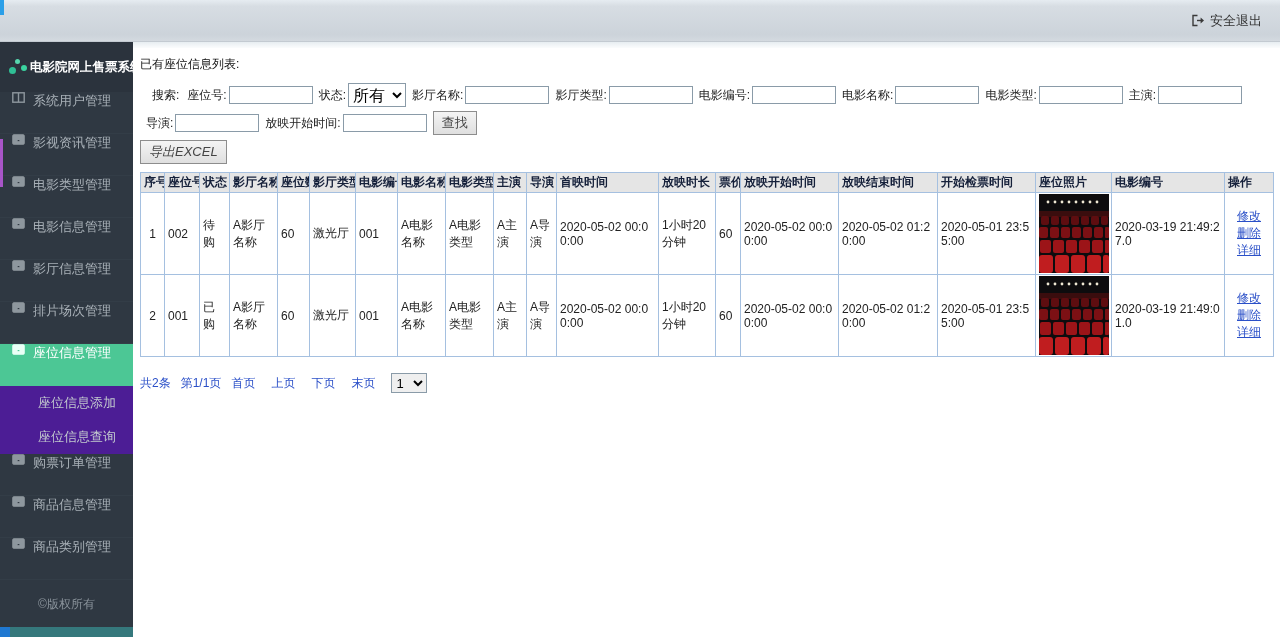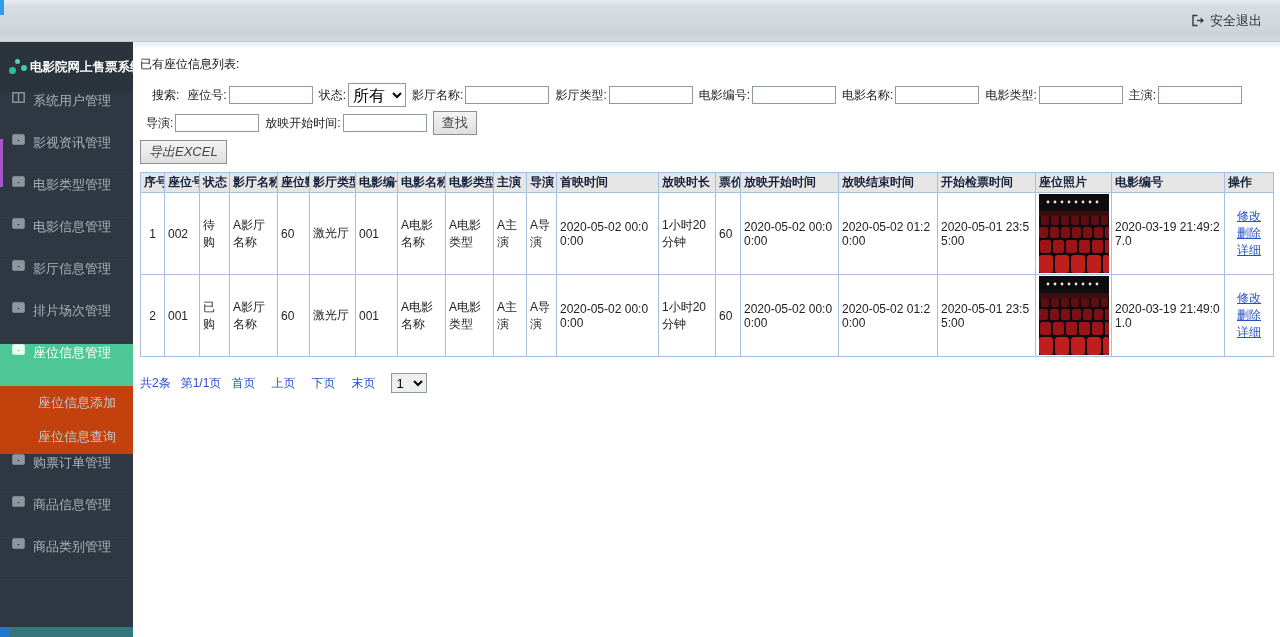--- a/index.html
+++ b/index.html
@@ -38,21 +38,21 @@
   .nav-item {
     height:42px; display:flex; align-items:flex-start; gap:8px;
     padding-left:12px; font-size:13px; cursor:pointer;
     border-bottom:1px solid #333d47;
   }
   .nav-item .nav-icon { display:flex; color:#8e979e; }
   .nav-item.active { background:#4cc795; color:#ffffff; border-bottom:none; }
   .nav-item.active .nav-icon { color:#eafff6; }
   .nav-sub {
     height:34px; display:flex; align-items:center; padding-left:38px;
-    font-size:13px; color:#c2c9ce; background:#c2410c; cursor:pointer;
+    font-size:13px; color:#c2c9ce; background:#4c1d95; cursor:pointer;
   }
   .side-footer { margin-top:auto; }
   .copyright { text-align:center; color:#8a939b; font-size:12px; padding:8px 0 14px 0; }
   .bottom-bar { height:10px; display:flex; }
   .bottom-bar .bb-blue { width:10px; background:#1f78d1; }
   .bottom-bar .bb-teal { flex:1; background:#35787c; }
   
   .main { flex:1; background:#fff; display:flex; flex-direction:column; overflow:hidden; }
   .main-strip { height:6px; background:linear-gradient(#e7edf1,#fbfcfd); }
   .content { padding:6px 8px 0 7px; }
@@ -208,20 +208,21 @@
     <div class="nav-item">
       <span class="nav-icon">
         <svg width="13" height="11" viewBox="0 0 13 11">
             <path d="M2 0.5 h9 a1.5 1.5 0 0 1 1.5 1.5 v7 a1.5 1.5 0 0 1 -1.5 1.5 h-9 A1.5 1.5 0 0 1 0.5 9 V2 A1.5 1.5 0 0 1 2 0.5 Z M2 6 h3 l1 1.5 h1 L8 6 h3" fill="currentColor" stroke="currentColor" stroke-width="0.6"></path>
           </svg>
       </span>
       <span>商品类别管理</span>
     </div>
 
     <div class="side-footer">
+      <div class="copyright">©版权所有</div>
       <div class="bottom-bar">
         <span class="bb-blue"></span>
         <span class="bb-teal"></span>
       </div>
     </div>
   </div>
 
   <div class="main">
     <div class="main-strip"></div>
     <div class="content">

